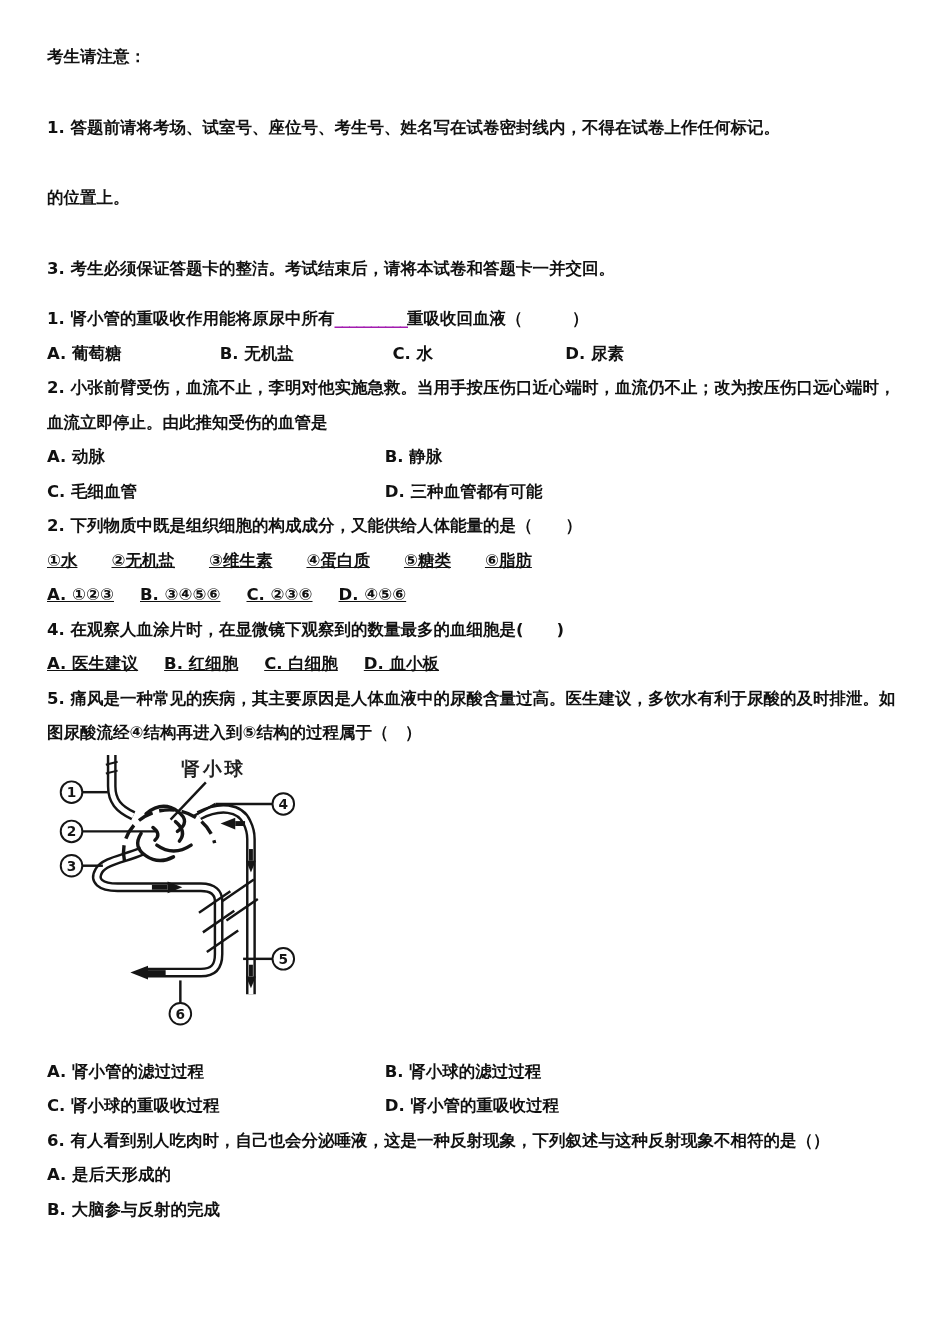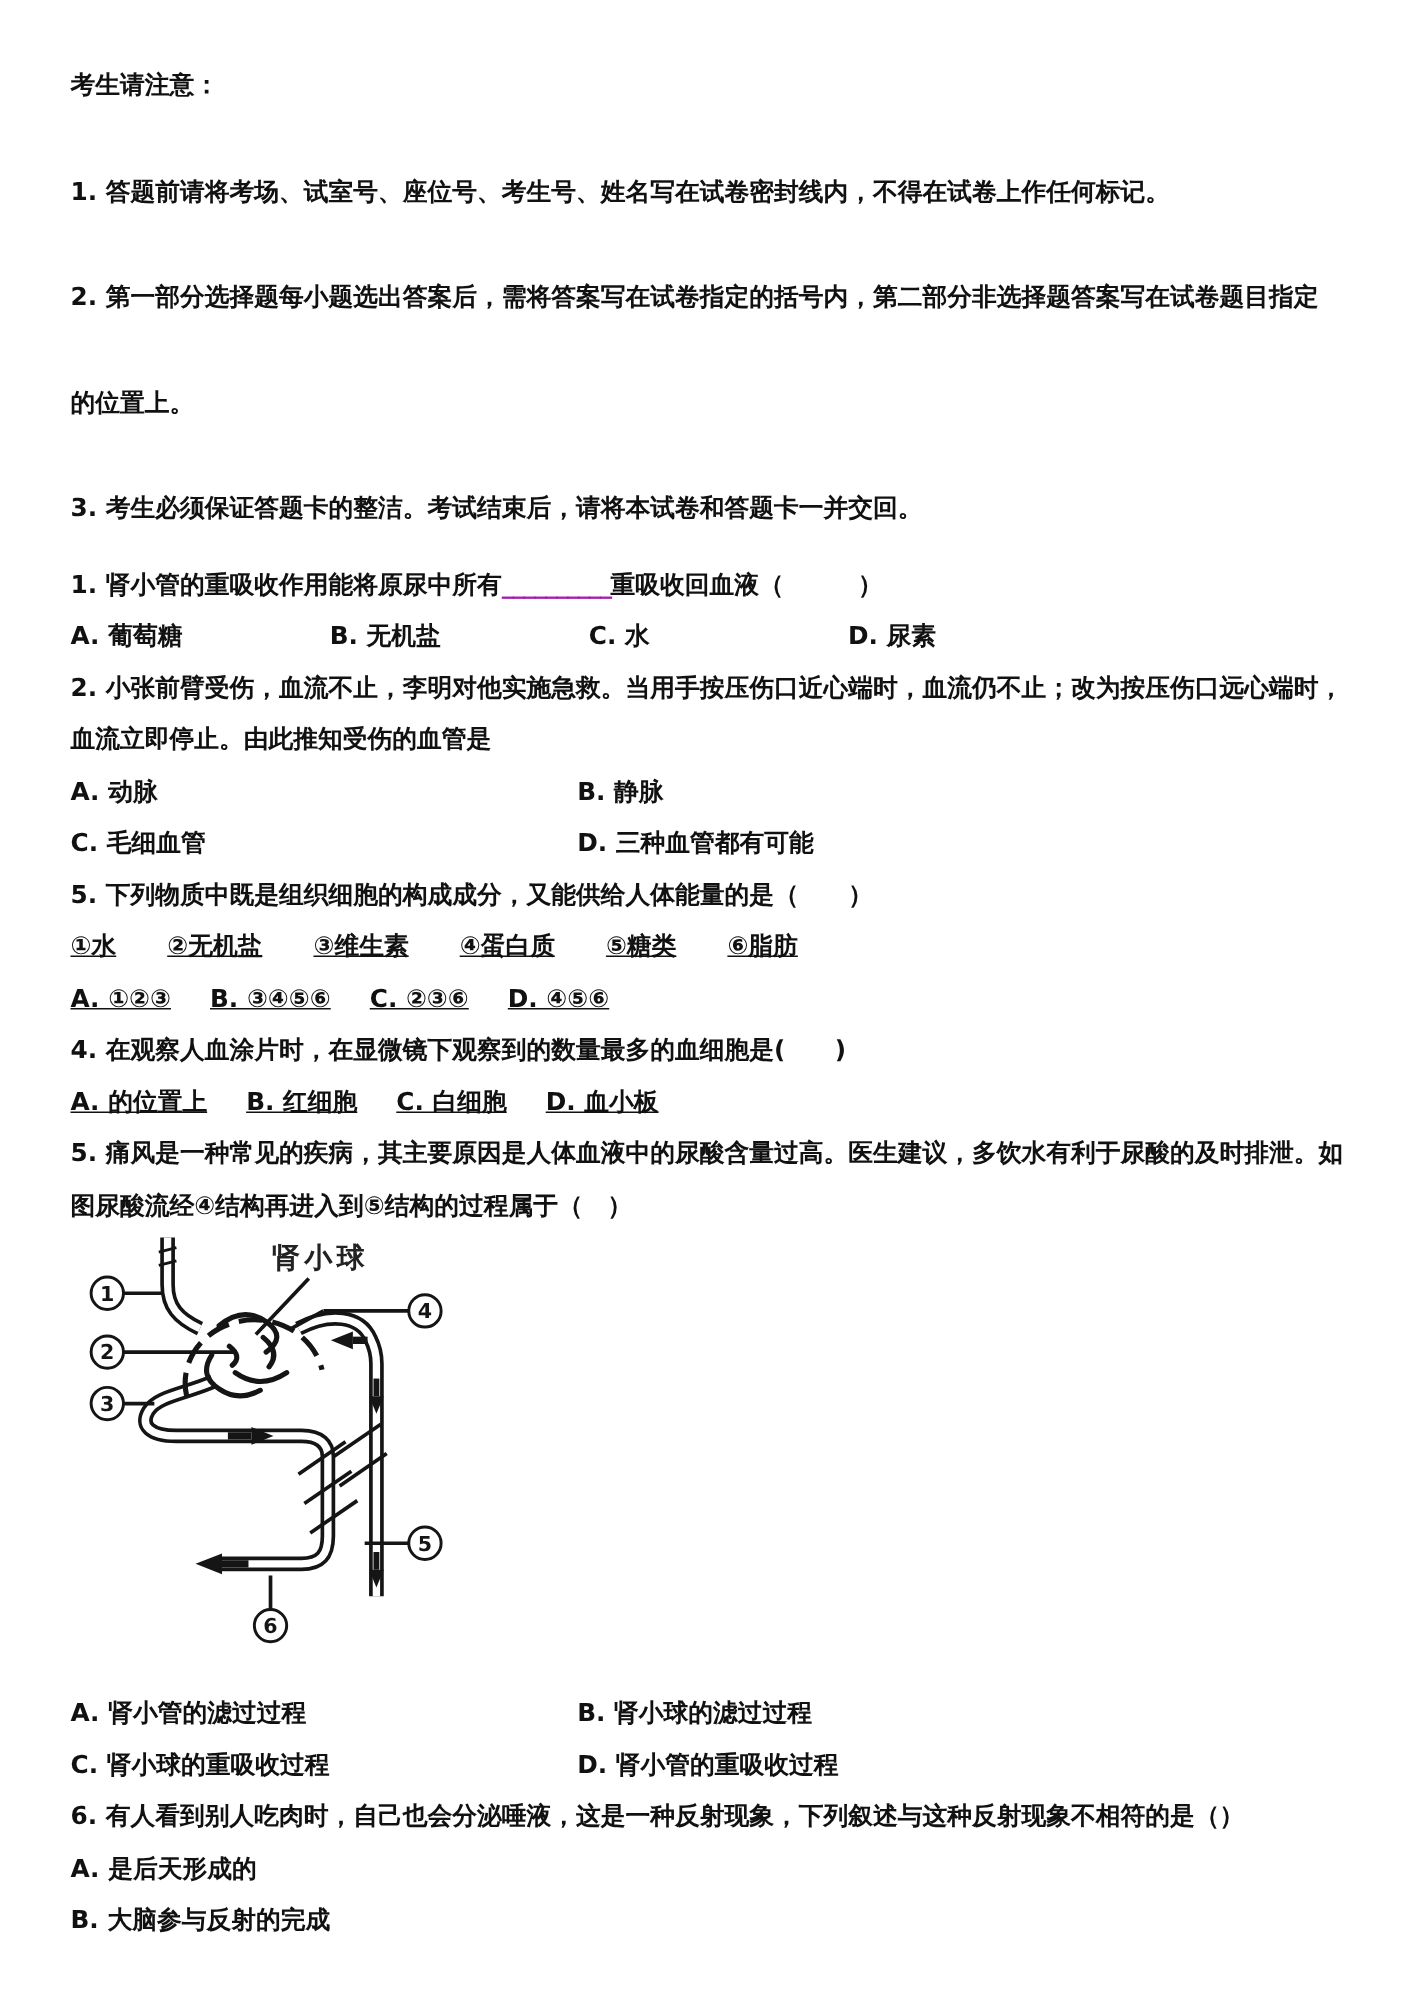--- a/index.html
+++ b/index.html
@@ -54,21 +54,20 @@
 </style>
 </head>
 <body>
 
 <div class="page">
 
 
   <div class="notice">
     <div class="nline">考生请注意：</div>
     <div class="nline">1. 答题前请将考场、试室号、座位号、考生号、姓名写在试卷密封线内，不得在试卷上作任何标记。</div>
-    <div class="nline">2. 第一部分选择题每小题选出答案后，需将答案写在试卷指定的括号内，第二部分非选择题答案写在试卷题目指定</div>
     <div class="nline">的位置上。</div>
     <div class="nline">3. 考生必须保证答题卡的整洁。考试结束后，请将本试卷和答题卡一并交回。</div>
   </div>
 
   <div class="questions">
 
     <div class="qline"><span>1. 肾小管的重吸收作用能将原尿中所有</span><span class="blank">__________</span><span>重吸收回血液（　　　）</span></div>
     <div class="qline cols4">
       <span>A. 葡萄糖</span>
       <span>B. 无机盐</span>
@@ -80,39 +79,39 @@
     <div class="qline">血流立即停止。由此推知受伤的血管是</div>
     <div class="qline cols2">
       <span>A. 动脉</span>
       <span>B. 静脉</span>
     </div>
     <div class="qline cols2">
       <span>C. 毛细血管</span>
       <span>D. 三种血管都有可能</span>
     </div>
 
-    <div class="qline">5. 下列物质中既是组织细胞的构成成分，又能供给人体能量的是（　　）</div>
+    <div class="qline">2. 下列物质中既是组织细胞的构成成分，又能供给人体能量的是（　　）</div>
     <div class="qline inline-row gap-md">
       <span>①水</span>
       <span>②无机盐</span>
       <span>③维生素</span>
       <span>④蛋白质</span>
       <span>⑤糖类</span>
       <span>⑥脂肪</span>
     </div>
     <div class="qline inline-row gap-sm">
       <span>A. ①②③</span>
       <span>B. ③④⑤⑥</span>
       <span>C. ②③⑥</span>
       <span>D. ④⑤⑥</span>
     </div>
 
     <div class="qline">4. 在观察人血涂片时，在显微镜下观察到的数量最多的血细胞是(　　)</div>
     <div class="qline inline-row gap-sm">
-      <span>A. 的位置上</span>
+      <span>A. 医生建议</span>
       <span>B. 红细胞</span>
       <span>C. 白细胞</span>
       <span>D. 血小板</span>
     </div>
 
     <div class="qline">5. 痛风是一种常见的疾病，其主要原因是人体血液中的尿酸含量过高。医生建议，多饮水有利于尿酸的及时排泄。如</div>
     <div class="qline">图尿酸流经④结构再进入到⑤结构的过程属于（　）</div>
 
     <div class="figure">
       <svg width="290" height="300" viewBox="0 0 290 306">

